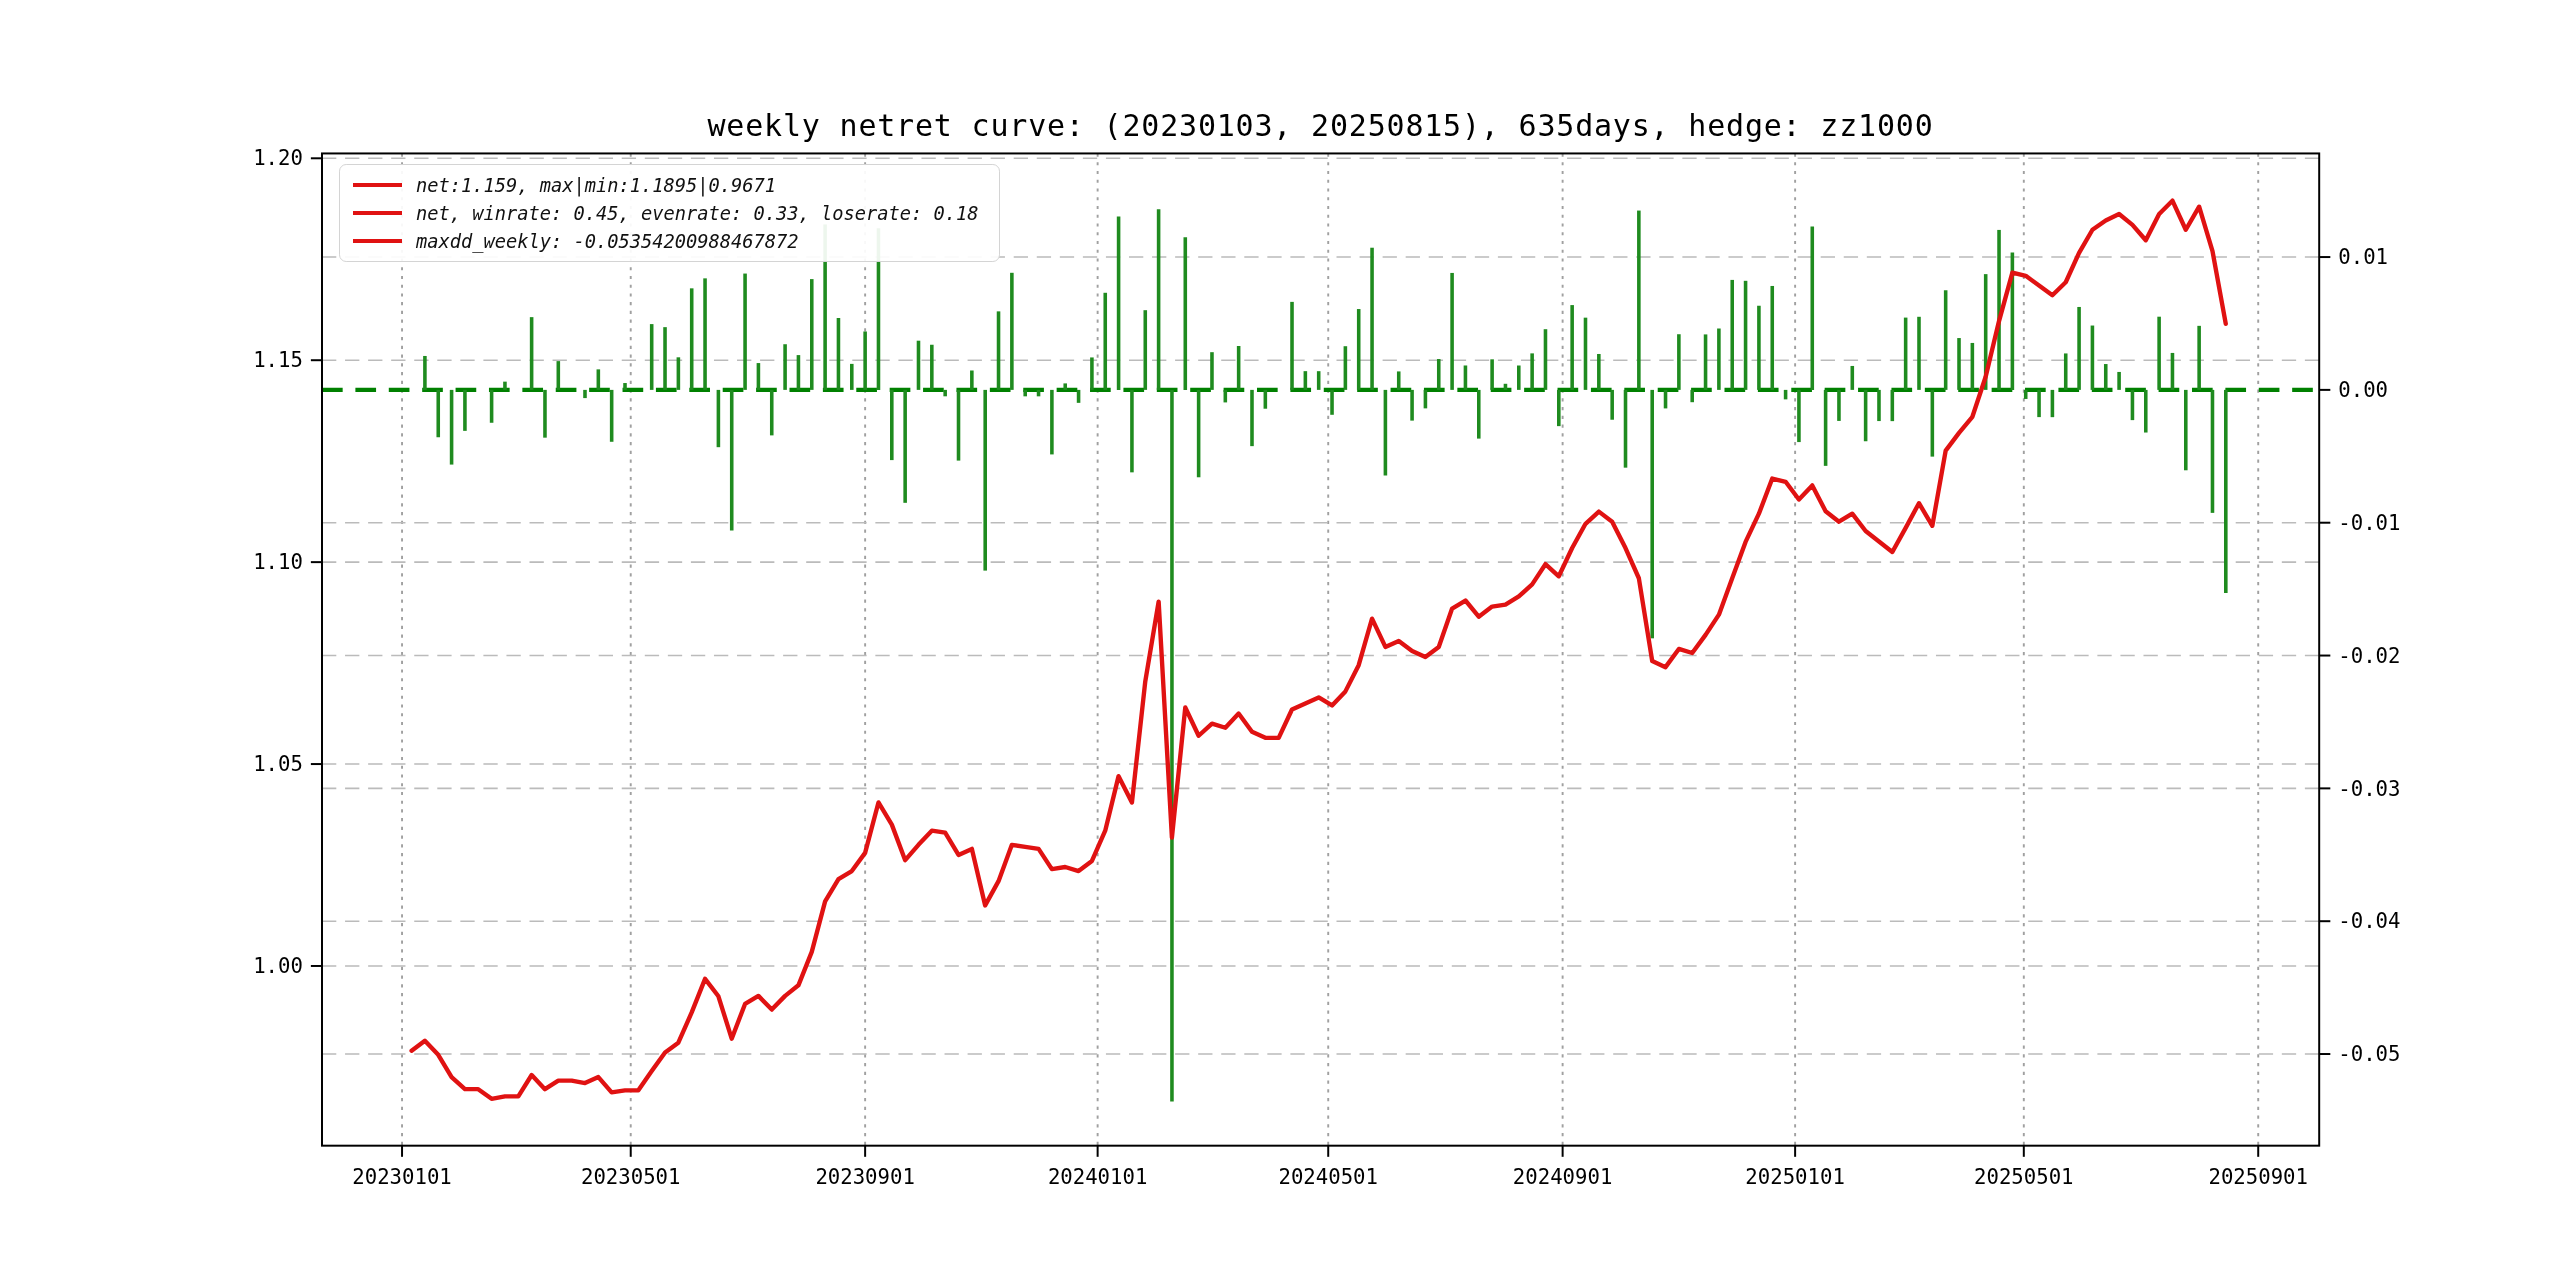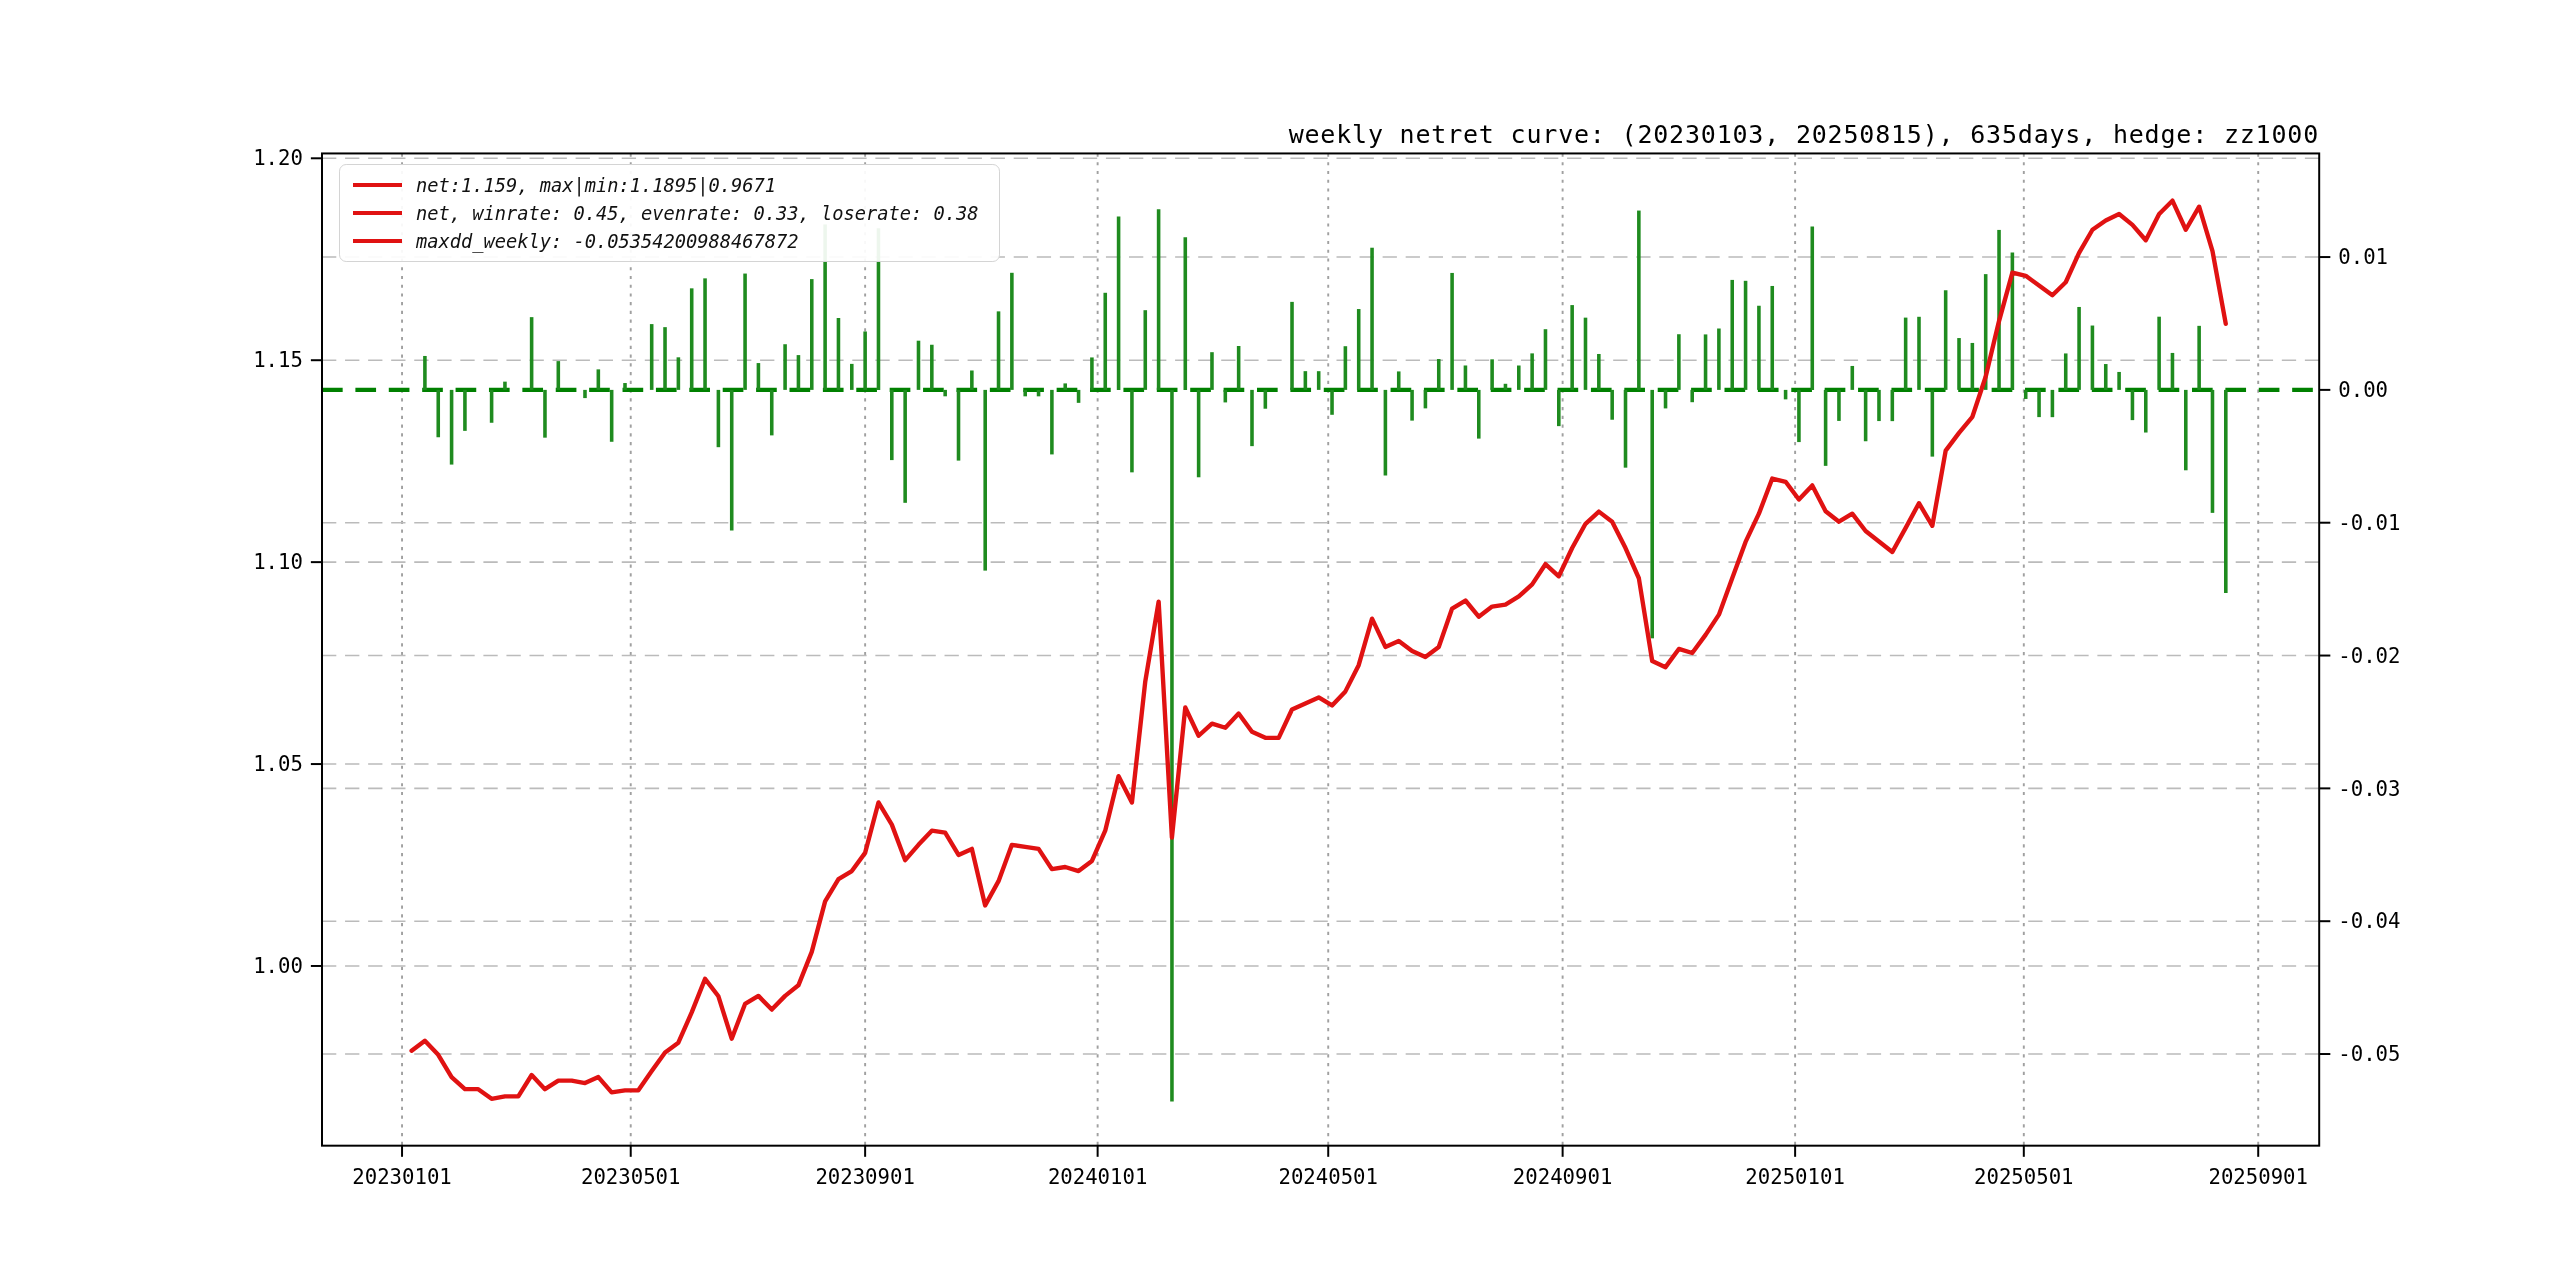--- a/index.html
+++ b/index.html
@@ -1,21 +1,21 @@
 <!DOCTYPE html>
 <html style="font-size:12.7px"><head>
 <meta charset="utf-8">
 <style>
   html, body { margin: 0; padding: 0; background: #ffffff; }
   body { width: 2576px; height: 1288px; position: relative; font-family: "DejaVu Sans Mono", "Liberation Mono", monospace; }
   #figure { position: absolute; left: 0; top: 0; width: 2576px; height: 1288px; }
   #chart-svg { position: absolute; left: 0; top: 0; }
   #chart-title {
-    position: absolute; left: 322px; top: 120px; width: 1997px;
-    text-align: right; font-size: 25px; color: #000;
+    position: absolute; left: 322px; top: 108px; width: 1997px;
+    text-align: center; font-size: 30px; color: #000;
     letter-spacing: 0.8px; white-space: pre;
   }
   #legend {
     position: absolute; left: 339px; top: 164px;
     background: rgba(255,255,255,0.92);
     border: 1.6px solid #d4d4d4; border-radius: 7.2px;
     padding: 9.5px 20.7px 9.5px 12.7px;
     display: flex; flex-direction: column; gap: 7.2px;
   }
   .legend-row { display: flex; align-items: center; font-style: italic; }
@@ -229,21 +229,21 @@
 
   <div id="chart-title">weekly netret curve: (20230103, 20250815), 635days, hedge: zz1000</div>
 
   <div id="legend">
     <div class="legend-row">
       <span class="legend-swatch"></span>
       <span class="legend-label">net:1.159, max|min:1.1895|0.9671</span>
     </div>
     <div class="legend-row">
       <span class="legend-swatch"></span>
-      <span class="legend-label">net, winrate: 0.45, evenrate: 0.33, loserate: 0.38</span>
+      <span class="legend-label">net, winrate: 0.45, evenrate: 0.33, loserate: 0.18</span>
     </div>
     <div class="legend-row">
       <span class="legend-swatch"></span>
       <span class="legend-label">maxdd_weekly: -0.05354200988467872</span>
     </div>
   </div>
 </div>
 
 
 </body></html>

